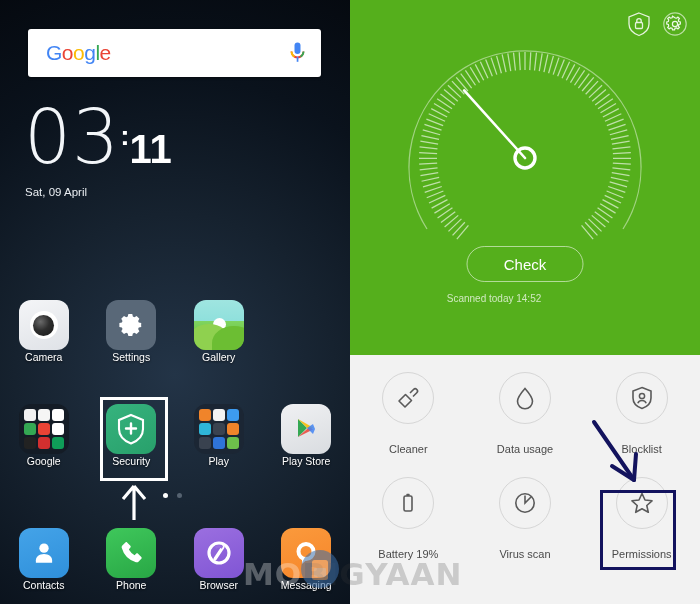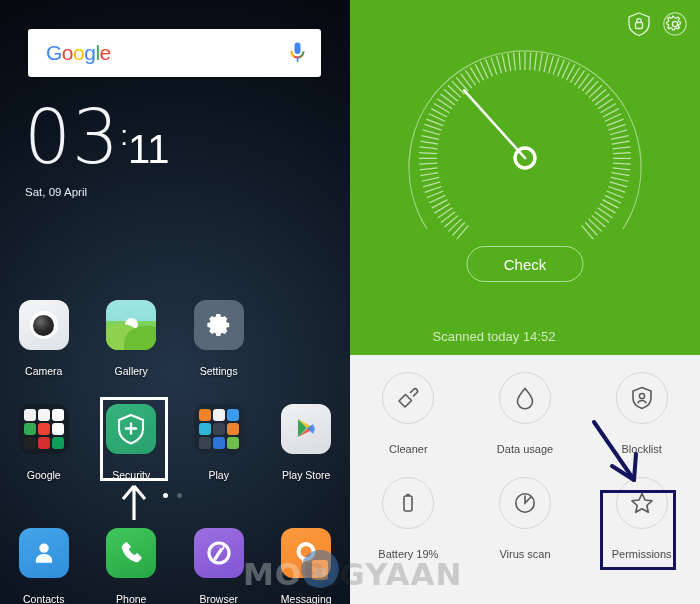--- a/index.html
+++ b/index.html
@@ -34,30 +34,30 @@
   .g-logo span { font-family: "Liberation Sans", sans-serif; }
   .gb { color: #4285F4; } .gr { color: #EA4335; } .gy { color: #FBBC05; } .gg { color: #34A853; }
 
   
   #clock { position: absolute; left: 24px; top: 100px; color: #fff; }
   #clock .hh {
     font-size: 74px; line-height: 74px; font-weight: 200;
     font-family: "DejaVu Sans", sans-serif; letter-spacing: 1px;
     color: #f2f5f8;
   }
-  #clock .mm { font-size: 40px; font-weight: 400; letter-spacing: 0px; }
+  #clock .mm { font-size: 40px; font-weight: 700; letter-spacing: 0px; }
   #clock .colon { font-size: 28px; vertical-align: 18px; }
   #date { position: absolute; left: 25px; top: 186px; color: #e9edf1; font-size: 11.5px; }
 
   
   .row { position: absolute; left: 0; width: 350px; display: flex; }
   .app { width: 87.5px; display: flex; flex-direction: column; align-items: center; }
   .ic { width: 50px; height: 50px; border-radius: 12px; position: relative; overflow: hidden;
         display: flex; align-items: center; justify-content: center; }
-  .lbl { margin-top: 15px; font-size: 10.5px; color: #fff; text-shadow: 0 1px 2px rgba(0,0,0,.7); white-space: nowrap; }
+  .lbl { margin-top: 1px; font-size: 10.5px; color: #fff; text-shadow: 0 1px 2px rgba(0,0,0,.7); white-space: nowrap; }
 
   
   .ic-camera { background: linear-gradient(160deg,#f4f5f7,#dfe2e7); }
   .ic-camera .lens { width: 28px; height: 28px; border-radius: 50%; background: #fff; display:flex;align-items:center;justify-content:center;}
   .ic-camera .lens i { width: 21px; height: 21px; border-radius: 50%; background: radial-gradient(circle at 36% 32%, #6a6a6a 0%, #2e2e2e 45%, #171717 100%); display:block;}
   .ic-gallery { background: linear-gradient(180deg,#9fe5e0 0%,#8fe0dc 42%,#7fd45f 43%,#5cb830 100%); }
   .ic-gallery .sun { position:absolute; width:13px;height:13px;border-radius:50%;background:#fff;left:19px;top:18px; }
   .ic-gallery .hill { position:absolute; left:-6px; top:24px; width:42px;height:34px;border-radius:50% 50% 0 0;background:#8fd14f;}
   .ic-gallery .hill2{ position:absolute; left:18px; top:26px; width:44px;height:34px;border-radius:50% 50% 0 0;background:#6cbe33;}
   .ic-settings { background: #596878; }
@@ -92,21 +92,21 @@
 
   #gauge { position: absolute; left: 50%; top: 33px; transform: translateX(-50%); width: 250px; height: 250px; }
   #checkbtn {
     position: absolute; left: 50%; top: 246px; transform: translateX(-50%);
     width: 117px; height: 36px; border-radius: 18px;
     border: 1px solid rgba(255,255,255,.55);
     display: flex; align-items: center; justify-content: center;
     color: #fff; font-size: 15px;
   }
   #scanned { position: absolute; left: 0; top: 293px; width: 288px; text-align: center;
-             color: rgba(255,255,255,.72); font-size: 13px; margin-top: 36px; }
+             color: rgba(255,255,255,.72); font-size: 10px; }
 
   #tools-grid { position: absolute; left: 0; top: 372px; width: 350px;
                 display: grid; grid-template-columns: repeat(3,1fr); row-gap: 22px; }
   .tool { display: flex; flex-direction: column; align-items: center; }
   .tool-circ { width: 52px; height: 52px; border-radius: 50%; border: 1px solid #d6d6d6;
                display: flex; align-items: center; justify-content: center; background: #f2f2f2; }
   .tool-lbl { margin-top: 19px; font-size: 11px; color: #4a4a4a; white-space: nowrap; }
 
   
   #perm-box { position: absolute; left: 600px; top: 490px; width: 76px; height: 80px;
@@ -146,35 +146,35 @@
     <div class="row" style="top:300px">
       <div class="app">
         <div class="ic ic-camera">
             <div class="lens">
               <i></i>
             </div>
           </div>
         <div class="lbl">Camera</div>
       </div>
       <div class="app">
+        <div class="ic ic-settings">
+          <svg width="30" height="30" viewBox="0 0 24 24" fill="#fff">
+              <path d="M12 8.2a3.8 3.8 0 1 0 0 7.6 3.8 3.8 0 0 0 0-7.6zm0 5.8a2 2 0 1 1 0-4 2 2 0 0 1 0 4z"></path>
+              <path d="M20.2 13.6l-.1-1.6.1-1.6-2-.5-.5-1.2 1-1.8-2.2-2.2-1.8 1-1.2-.5-.5-2h-3.1l-.5 2-1.2.5-1.8-1L4.2 6.9l1 1.8-.5 1.2-2 .5v3.1l2 .5.5 1.2-1 1.8 2.2 2.2 1.8-1 1.2.5.5 2h3.1l.5-2 1.2-.5 1.8 1 2.2-2.2-1-1.8.5-1.2 2-.5z"></path>
+            </svg>
+        </div>
+        <div class="lbl">Settings</div>
+      </div>
+      <div class="app">
         <div class="ic ic-gallery">
             <div class="sun"></div>
             <div class="hill"></div>
             <div class="hill2"></div>
           </div>
         <div class="lbl">Gallery</div>
-      </div>
-      <div class="app">
-        <div class="ic ic-settings">
-          <svg width="30" height="30" viewBox="0 0 24 24" fill="#fff">
-              <path d="M12 8.2a3.8 3.8 0 1 0 0 7.6 3.8 3.8 0 0 0 0-7.6zm0 5.8a2 2 0 1 1 0-4 2 2 0 0 1 0 4z"></path>
-              <path d="M20.2 13.6l-.1-1.6.1-1.6-2-.5-.5-1.2 1-1.8-2.2-2.2-1.8 1-1.2-.5-.5-2h-3.1l-.5 2-1.2.5-1.8-1L4.2 6.9l1 1.8-.5 1.2-2 .5v3.1l2 .5.5 1.2-1 1.8 2.2 2.2 1.8-1 1.2.5.5 2h3.1l.5-2 1.2-.5 1.8 1 2.2-2.2-1-1.8.5-1.2 2-.5z"></path>
-            </svg>
-        </div>
-        <div class="lbl">Settings</div>
       </div>
     </div>
 
     <div class="row" style="top:404px">
       <div class="app">
         <div class="ic ic-google">
           <div class="mini">
             <div style="background:#f1f1f1"></div>
               <div style="background:#f5f5f5"></div>
               <div style="background:#fff"></div>

